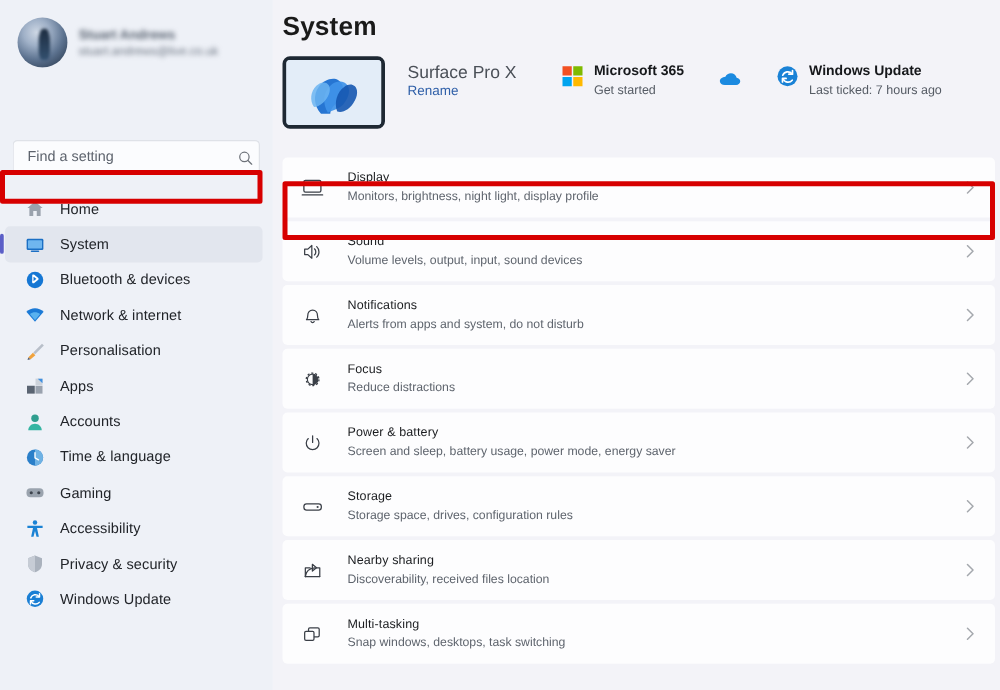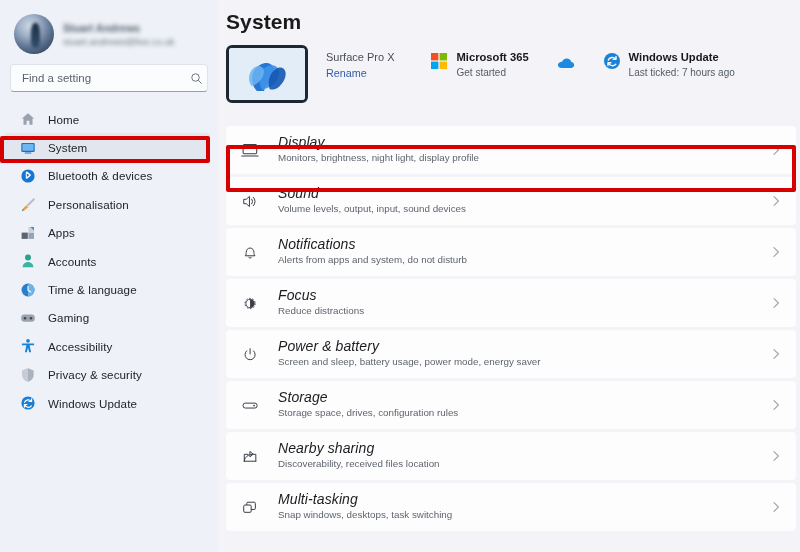--- a/index.html
+++ b/index.html
@@ -75,20 +75,21 @@
   .searchwrap { padding: 0 10px 0 10px; }
   .searchbox {
     height: 28px;
     background: #fbfcfe;
     border: 1px solid #dfe2e8;
     border-bottom: 1px solid #9aa0ab;
     border-radius: 4px;
     display: flex;
     align-items: center;
     padding: 0 4px 0 11px;
+    margin-top: 48px;
   }
   .searchbox input {
     flex: 1 1 auto;
     border: none;
     outline: none;
     background: transparent;
     font-family: "Liberation Sans", sans-serif;
     font-size: 11.5px;
     color: #20242b;
     min-width: 0;
@@ -167,21 +168,21 @@
 
   .device-meta { margin-left: 18px; padding-top: 4px; }
   .device-name {
     font-size: 13.5px;
     font-weight: bold;
     color: #17181a;
     line-height: 17px;
     letter-spacing: .15px;
   }
   .device-model {
-    font-size: 11px;
+    font-size: 14px;
     color: #4a4f57;
     line-height: 16px;
     margin-top: 1px;
   }
   .device-rename {
     font-size: 10.8px;
     color: #2f5fa8;
     line-height: 16px;
     cursor: pointer;
   }
@@ -228,25 +229,24 @@
     cursor: default;
   }
   .row-icon {
     width: 26px; height: 22px;
     flex: 0 0 26px;
     display: flex; align-items: center; justify-content: center;
     margin-right: 14px;
   }
   .row-text { flex: 1 1 auto; min-width: 0; }
   .row-title {
-    font-size: 14px;
+    font-size: 10px;
     color: #1b1d20;
     line-height: 15px;
     letter-spacing: .1px;
-    font-style: italic;
   }
   .row-sub {
     font-size: 9.8px;
     color: #5e646d;
     line-height: 14px;
     margin-top: 1px;
   }
   .row-chevron { width: 12px; height: 12px; flex: 0 0 12px; opacity: .55; }
 
   
@@ -310,20 +310,29 @@
       <div class="navitem">
         <span class="navicon">
           <svg viewBox="0 0 16 16" width="16" height="16">
             <circle cx="8" cy="8" r="6.6" fill="#1577d4"></circle>
             <path d="M7.1 4.2 10.3 6.9 6.3 10.1v-6l4 3.3-3.2 2.6" fill="none" stroke="#fff" stroke-width="1.05" stroke-linejoin="round" stroke-linecap="round"></path>
           </svg>
         </span>
         <span class="navlabel">Bluetooth &amp; devices</span>
       </div>
 
+      <div class="navitem">
+        <span class="navicon">
+          <svg viewBox="0 0 16 16" width="16" height="16">
+            <path d="M1.1 5.4C3 3.6 5.4 2.6 8 2.6s5 1 6.9 2.8L8 13.4z" fill="#1b7ad6"></path>
+            <path d="M3.9 7.2C5.1 6.2 6.5 5.7 8 5.7s2.9.5 4.1 1.5L8 12.1z" fill="#59b2ef"></path>
+          </svg>
+        </span>
+        <span class="navlabel">Network &amp; internet</span>
+      </div>
 
       <div class="navitem">
         <span class="navicon">
           <svg viewBox="0 0 16 16" width="16" height="16">
             <path d="M13.6 1.9 6.6 8.9l1.5 1.5 7-7z" fill="#b8bfc9"></path>
             <path d="M6.3 9.2 8.3 11.2 4.5 14.3 2.6 13z" fill="#f0a23c"></path>
             <path d="M2.6 13 4.5 14.3 2 15z" fill="#5a6270"></path>
           </svg>
         </span>
         <span class="navlabel">Personalisation</span>

